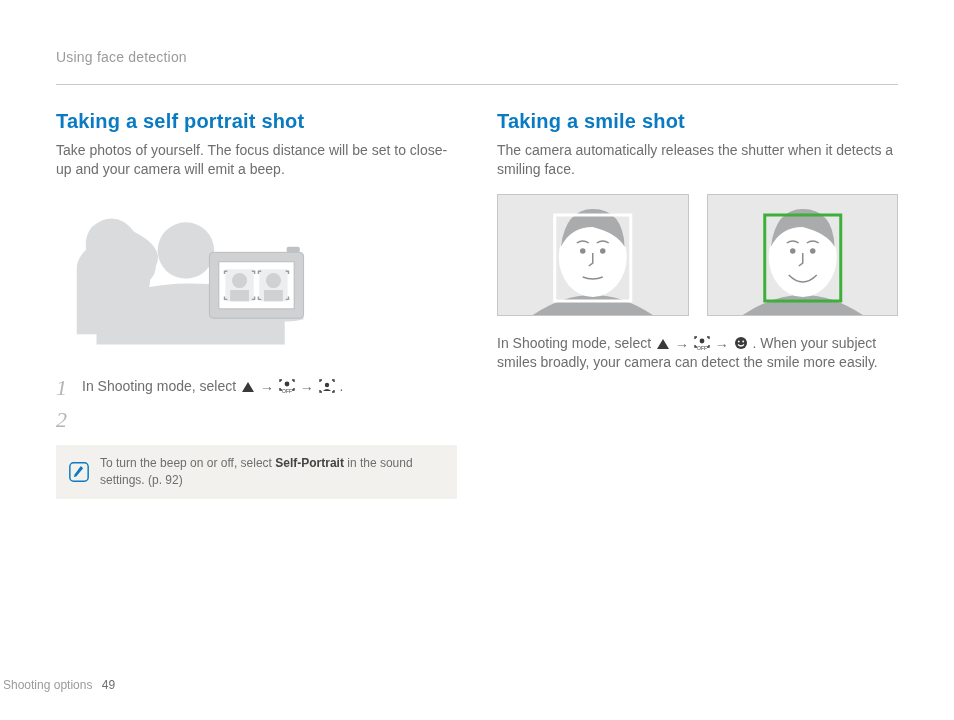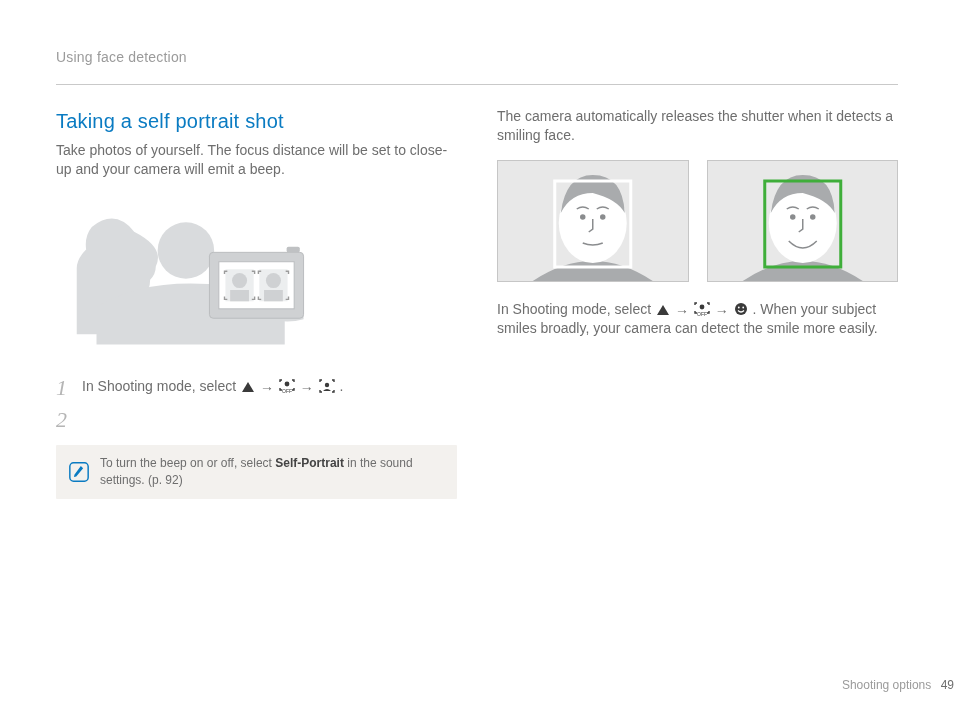--- a/index.html
+++ b/index.html
@@ -30,21 +30,21 @@
     letter-spacing: 0.2px;
   }
   .cols {
     display: flex;
     gap: 40px;
   }
   .col { flex: 1; }
   h2.blue {
     color: #0a7bc2;
     font-size: 20px;
-    font-weight: 400;
+    font-weight: 700;
     margin: 0 0 6px 0;
     letter-spacing: 0.2px;
   }
   .lead {
     color: #6e6e6e;
     font-size: 14px;
     margin: 0 0 14px 0;
   }
   
   .illus {
@@ -92,22 +92,22 @@
     position:relative;
     display:flex;
     align-items:flex-end;
     justify-content:center;
     overflow:hidden;
   }
   
   .footer {
     position:absolute;
     bottom: 26px;
-    left:13px; right:0;
-    text-align:right;
+    left:3px; right:0;
+    text-align:left;
     color:#9b9b9b;
     font-size: 12px;
     margin-top: 7px;
   }
   .footer .pg { color:#6e6e6e; margin-left:6px; }
 </style>
 </head>
 <body>
 
 <div class="page">
@@ -206,20 +206,21 @@
           <rect x="2" y="2" width="20" height="20" rx="4" fill="none" stroke="#0a7bc2" stroke-width="1.6"></rect>
           <path d="M7 16 L15 6 M14 5.5 L16.5 8 L9 17 L6.5 17.5 L7 15 Z" fill="#0a7bc2"></path>
         </svg>
         <div>
           <span>To turn the beep on or off, select </span><b>Self-Portrait</b><span> in the sound settings. (p. 92)</span>
         </div>
       </div>
     </div>
 
     <div class="col">
+      <h2 class="blue">Taking a smile shot</h2>
       <p class="lead">The camera automatically releases the shutter when it detects a smiling face.</p>
 
       <div class="facerow">
 
         <div class="facebox">
           <svg viewBox="0 0 180 120" width="100%" height="100%">
             <rect width="180" height="120" fill="#e8e8e8"></rect>
 
             <path d="M30 120 q60 -40 120 0 Z" fill="#a9abad"></path>
 

